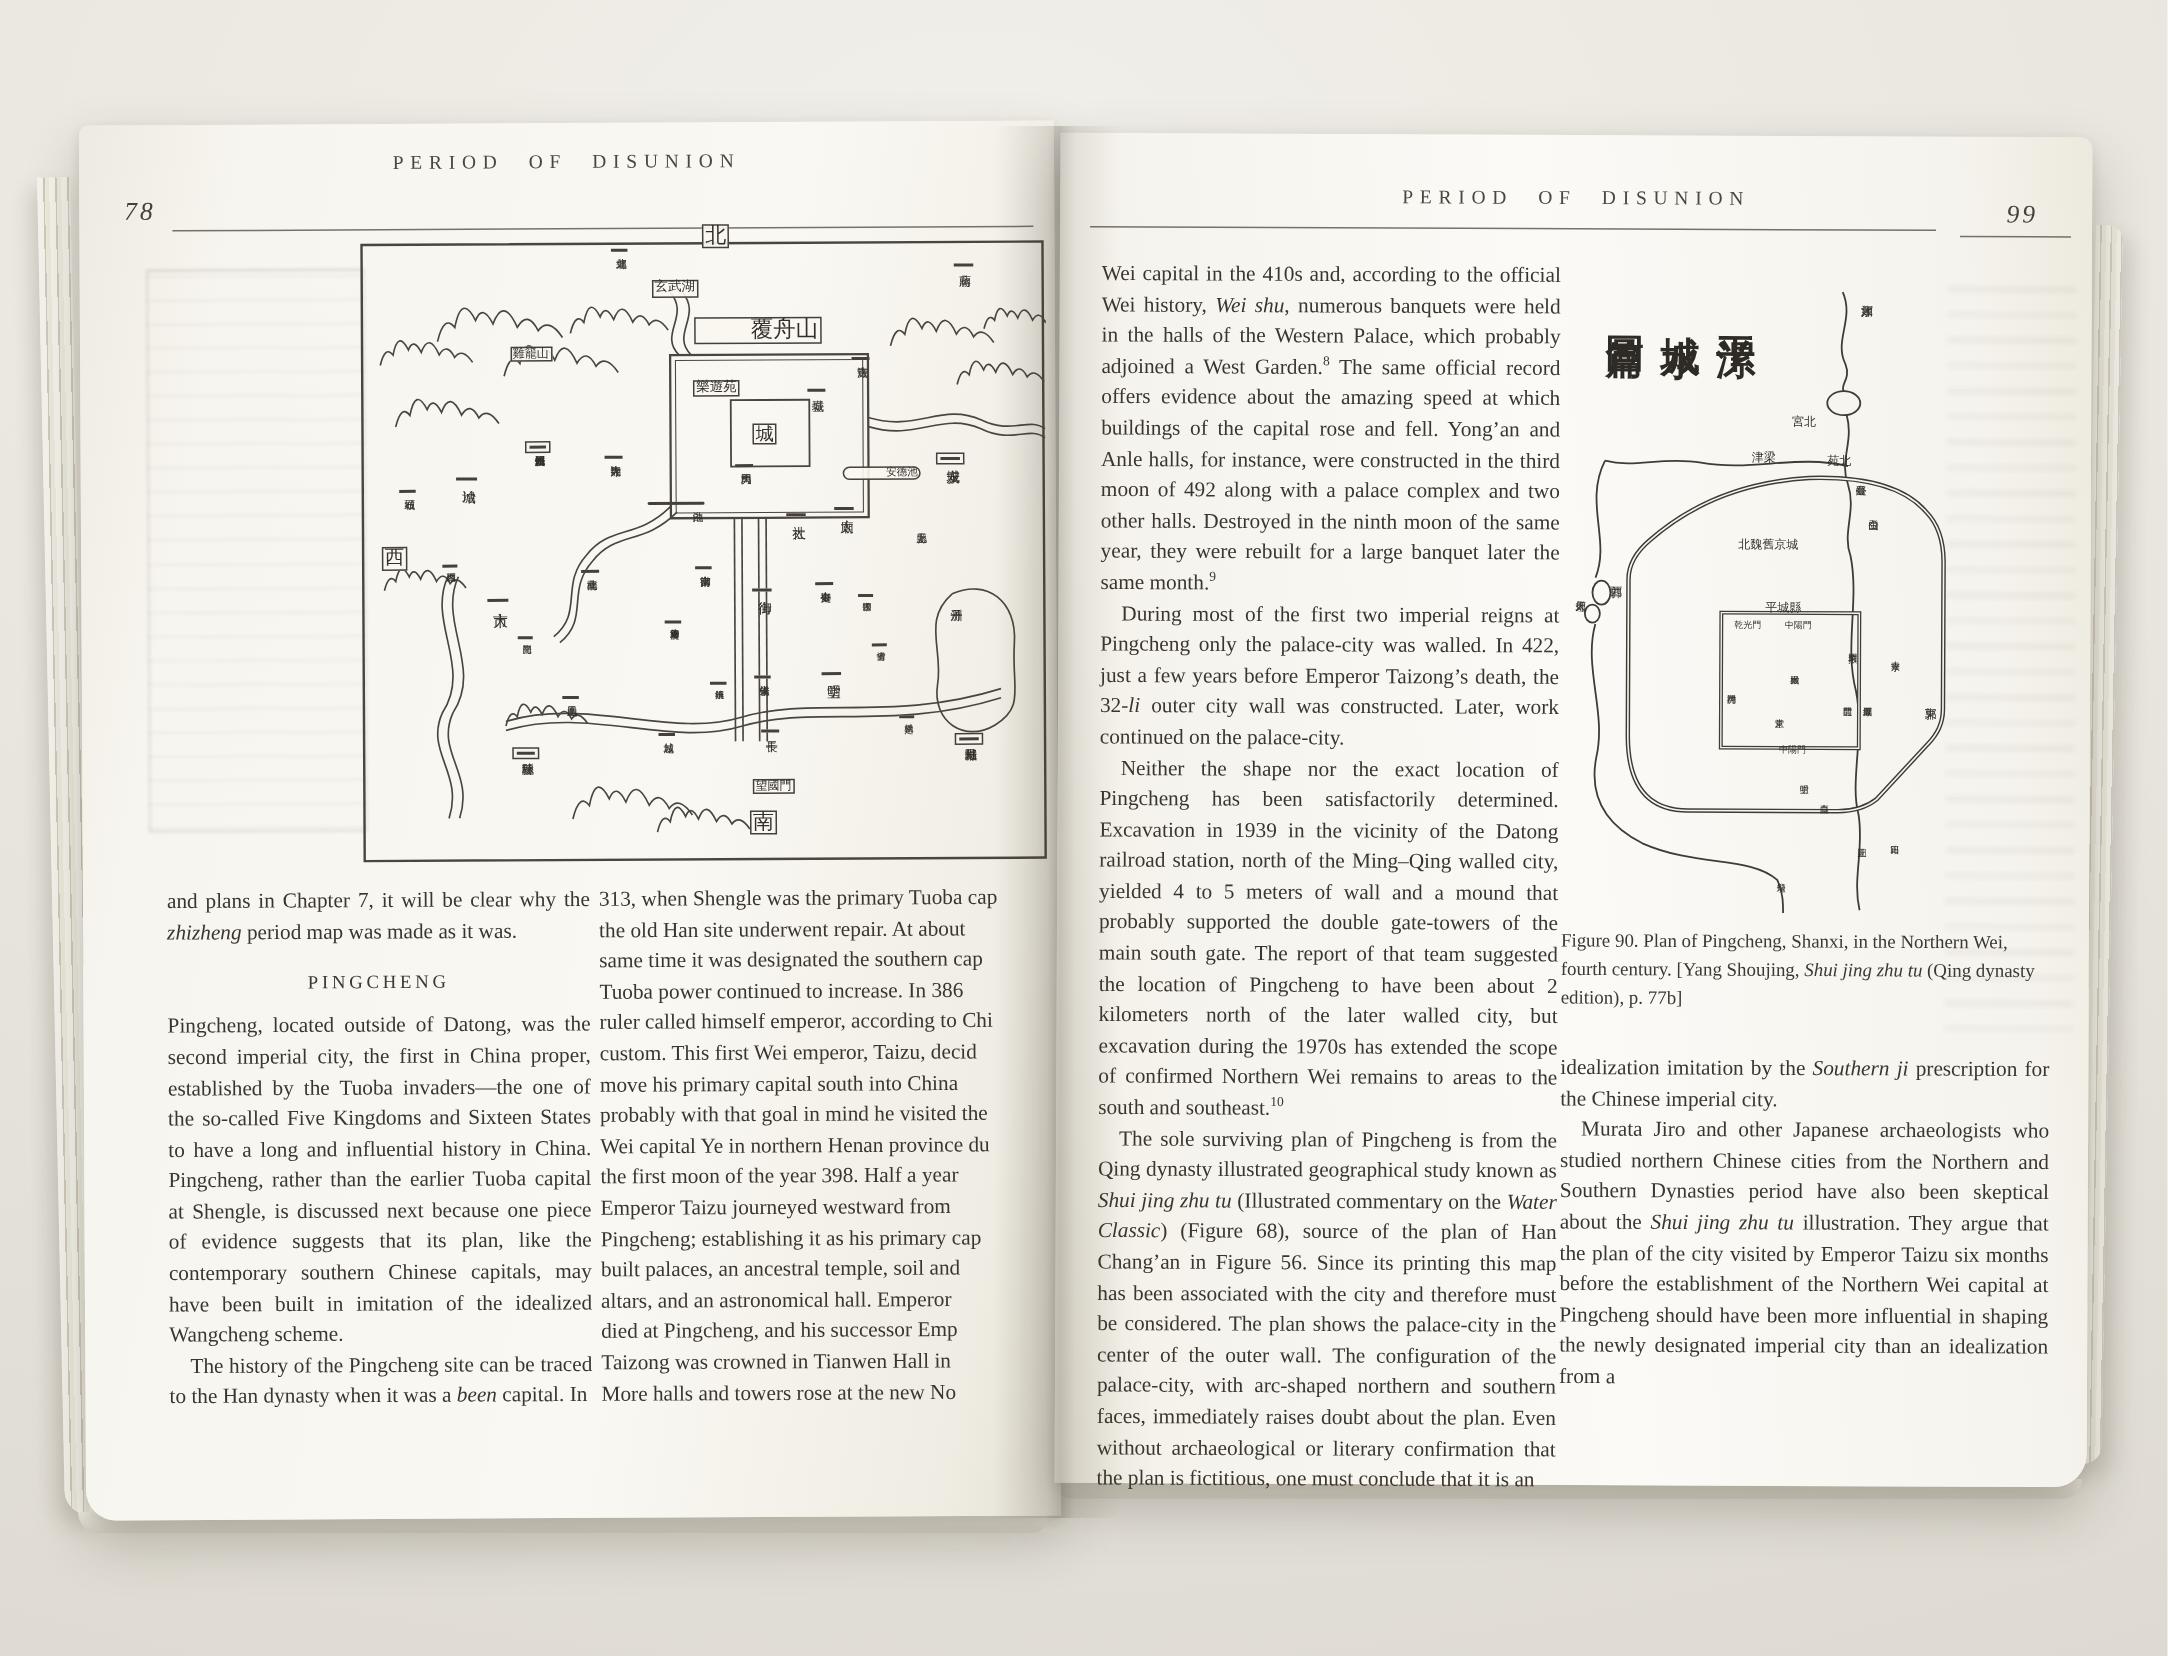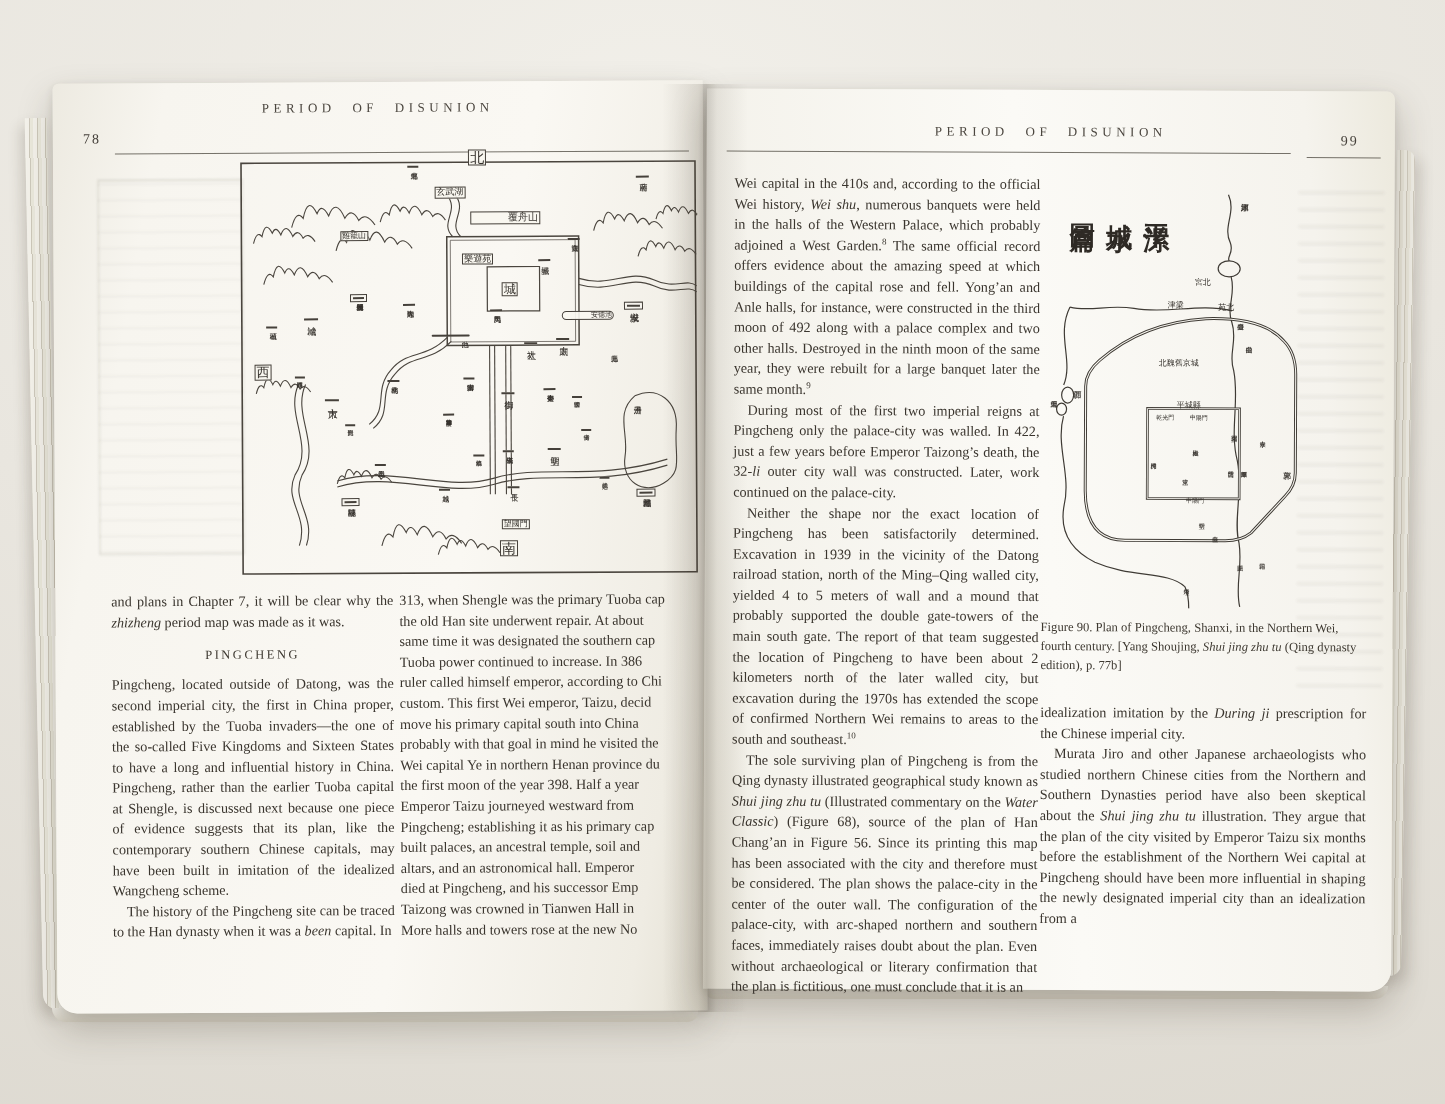--- a/index.html
+++ b/index.html
@@ -44,21 +44,21 @@
   }
   .spine{
     position:absolute;left:662px;top:84px;width:86px;height:928px;pointer-events:none;
     background:linear-gradient(90deg,rgba(80,70,55,0) 0%,rgba(80,70,55,.14) 42%,rgba(60,52,40,.22) 52%,rgba(80,70,55,.10) 64%,rgba(80,70,55,0) 100%);
   }
   
   .running-head{
     position:absolute;width:100%;text-align:center;
     font-size:13px;letter-spacing:4.5px;word-spacing:9px;color:#4b463f;
   }
-  .pagenum{position:absolute;font-size:14px;letter-spacing:2px;color:#45403a;}
+  .pagenum{position:absolute;font-size:17px;font-style:italic;letter-spacing:2px;color:#45403a;}
   .rule{position:absolute;border-top:1.2px solid rgba(74,69,60,.75);}
   .body-text{font-size:14.2px;line-height:1.45;text-align:justify;}
   .body-text p{margin:0;}
   .body-text p.ind{text-indent:14px;}
   .caption{font-size:12.6px;line-height:1.5;color:#3d3830;}
   .section-heading{font-size:12.5px;letter-spacing:2.5px;text-align:center;color:#3d3830;margin:14px 0 10px 0;}
   sup{font-size:9px;line-height:0;}
   .clipline{white-space:nowrap;overflow:hidden;height:20.6px;}
   
   .figmap{position:absolute;overflow:visible;}
@@ -145,21 +145,21 @@
 
         <path d="M248,184 L248,332"></path>
           <path d="M253,184 L253,332"></path>
         <path d="M264,184 L264,332"></path>
           <path d="M269,184 L269,332"></path>
       </g>
     </svg>
     <div style="position:absolute;inset:0;">
         <span class="map-label b1" style="left: 52%; top: -2.5%; font-size: 14px;">北</span>
         <span class="map-label b1" style="left: 46%; top: 6.5%; font-size: 9px;">玄武湖</span>
-        <span class="map-label b1" style="left: 58%; top: 12.5%; font-size: 10px; padding-left: 37px;">覆舟山</span>
+        <span class="map-label b1" style="left: 58%; top: 12.5%; font-size: 15px; padding-left: 37px;">覆舟山</span>
         <span class="map-label b1" style="left: 52%; top: 22.5%; font-size: 9px;">樂遊苑</span>
         <span class="map-label v b1" style="left: 38%; top: 1.5%; font-size: 7px;">北郊壇</span>
         <span class="map-label b1" style="left: 25%; top: 17%; font-size: 8px;">雞籠山</span>
         <span class="map-label v b1" style="left: 88%; top: 4%; font-size: 8px;">蔣廟</span>
         <span class="map-label v b1" style="left: 66.5%; top: 24%; font-size: 8px;">臺城</span>
         <span class="map-label v b1" style="left: 73%; top: 19%; font-size: 7px;">法寶寺</span>
         <span class="map-label b1" style="left: 59%; top: 29.5%; font-size: 12px;">城</span>
         <span class="map-label v b1" style="left: 7%; top: 40%; font-size: 7px;">石頭城</span>
         <span class="map-label v b1" style="left: 15.5%; top: 38%; font-size: 9px;">冶城</span>
         <span class="map-label v b2" style="left: 26%; top: 33%; font-size: 7px;">晉揚州廣縣城</span>
@@ -290,18 +290,18 @@
         <span class="map-label v" style="left: 53%; top: 81.5%; font-size: 6px;">白臺</span>
         <span class="map-label v" style="left: 60.5%; top: 88.5%; font-size: 6px;">圜丘</span>
         <span class="map-label v" style="left: 44.5%; top: 94%; font-size: 6px;">祭壇</span>
         <span class="map-label v" style="left: 67%; top: 88%; font-size: 6px;">籍田</span>
       </div>
   </div>
 
   <div class="caption" style="position:absolute;left:336px;top:528px;width:326px;"><span>Figure 90. Plan of Pingcheng, Shanxi, in the Northern Wei, fourth century. [Yang Shoujing, </span><i>Shui jing zhu tu</i><span> (Qing dynasty edition), p. 77b]</span></div>
 
   <div class="body-text" style="position:absolute;left:336px;top:612px;width:326px;">
-    <p><span>idealization imitation by the </span><i>During ji</i><span> prescription for the Chinese imperial city.</span></p>
+    <p><span>idealization imitation by the </span><i>Southern ji</i><span> prescription for the Chinese imperial city.</span></p>
     <p class="ind"><span>Murata Jiro and other Japanese archaeologists who studied northern Chinese cities from the Northern and Southern Dynasties period have also been skeptical about the </span><i>Shui jing zhu tu</i><span> illustration. They argue that the plan of the city visited by Emperor Taizu six months before the establishment of the Northern Wei capital at Pingcheng should have been more influential in shaping the newly designated imperial city than an idealization from a</span></p>
   </div>
 </div>
 
 <div class="spine"></div>
 
 </body></html>

